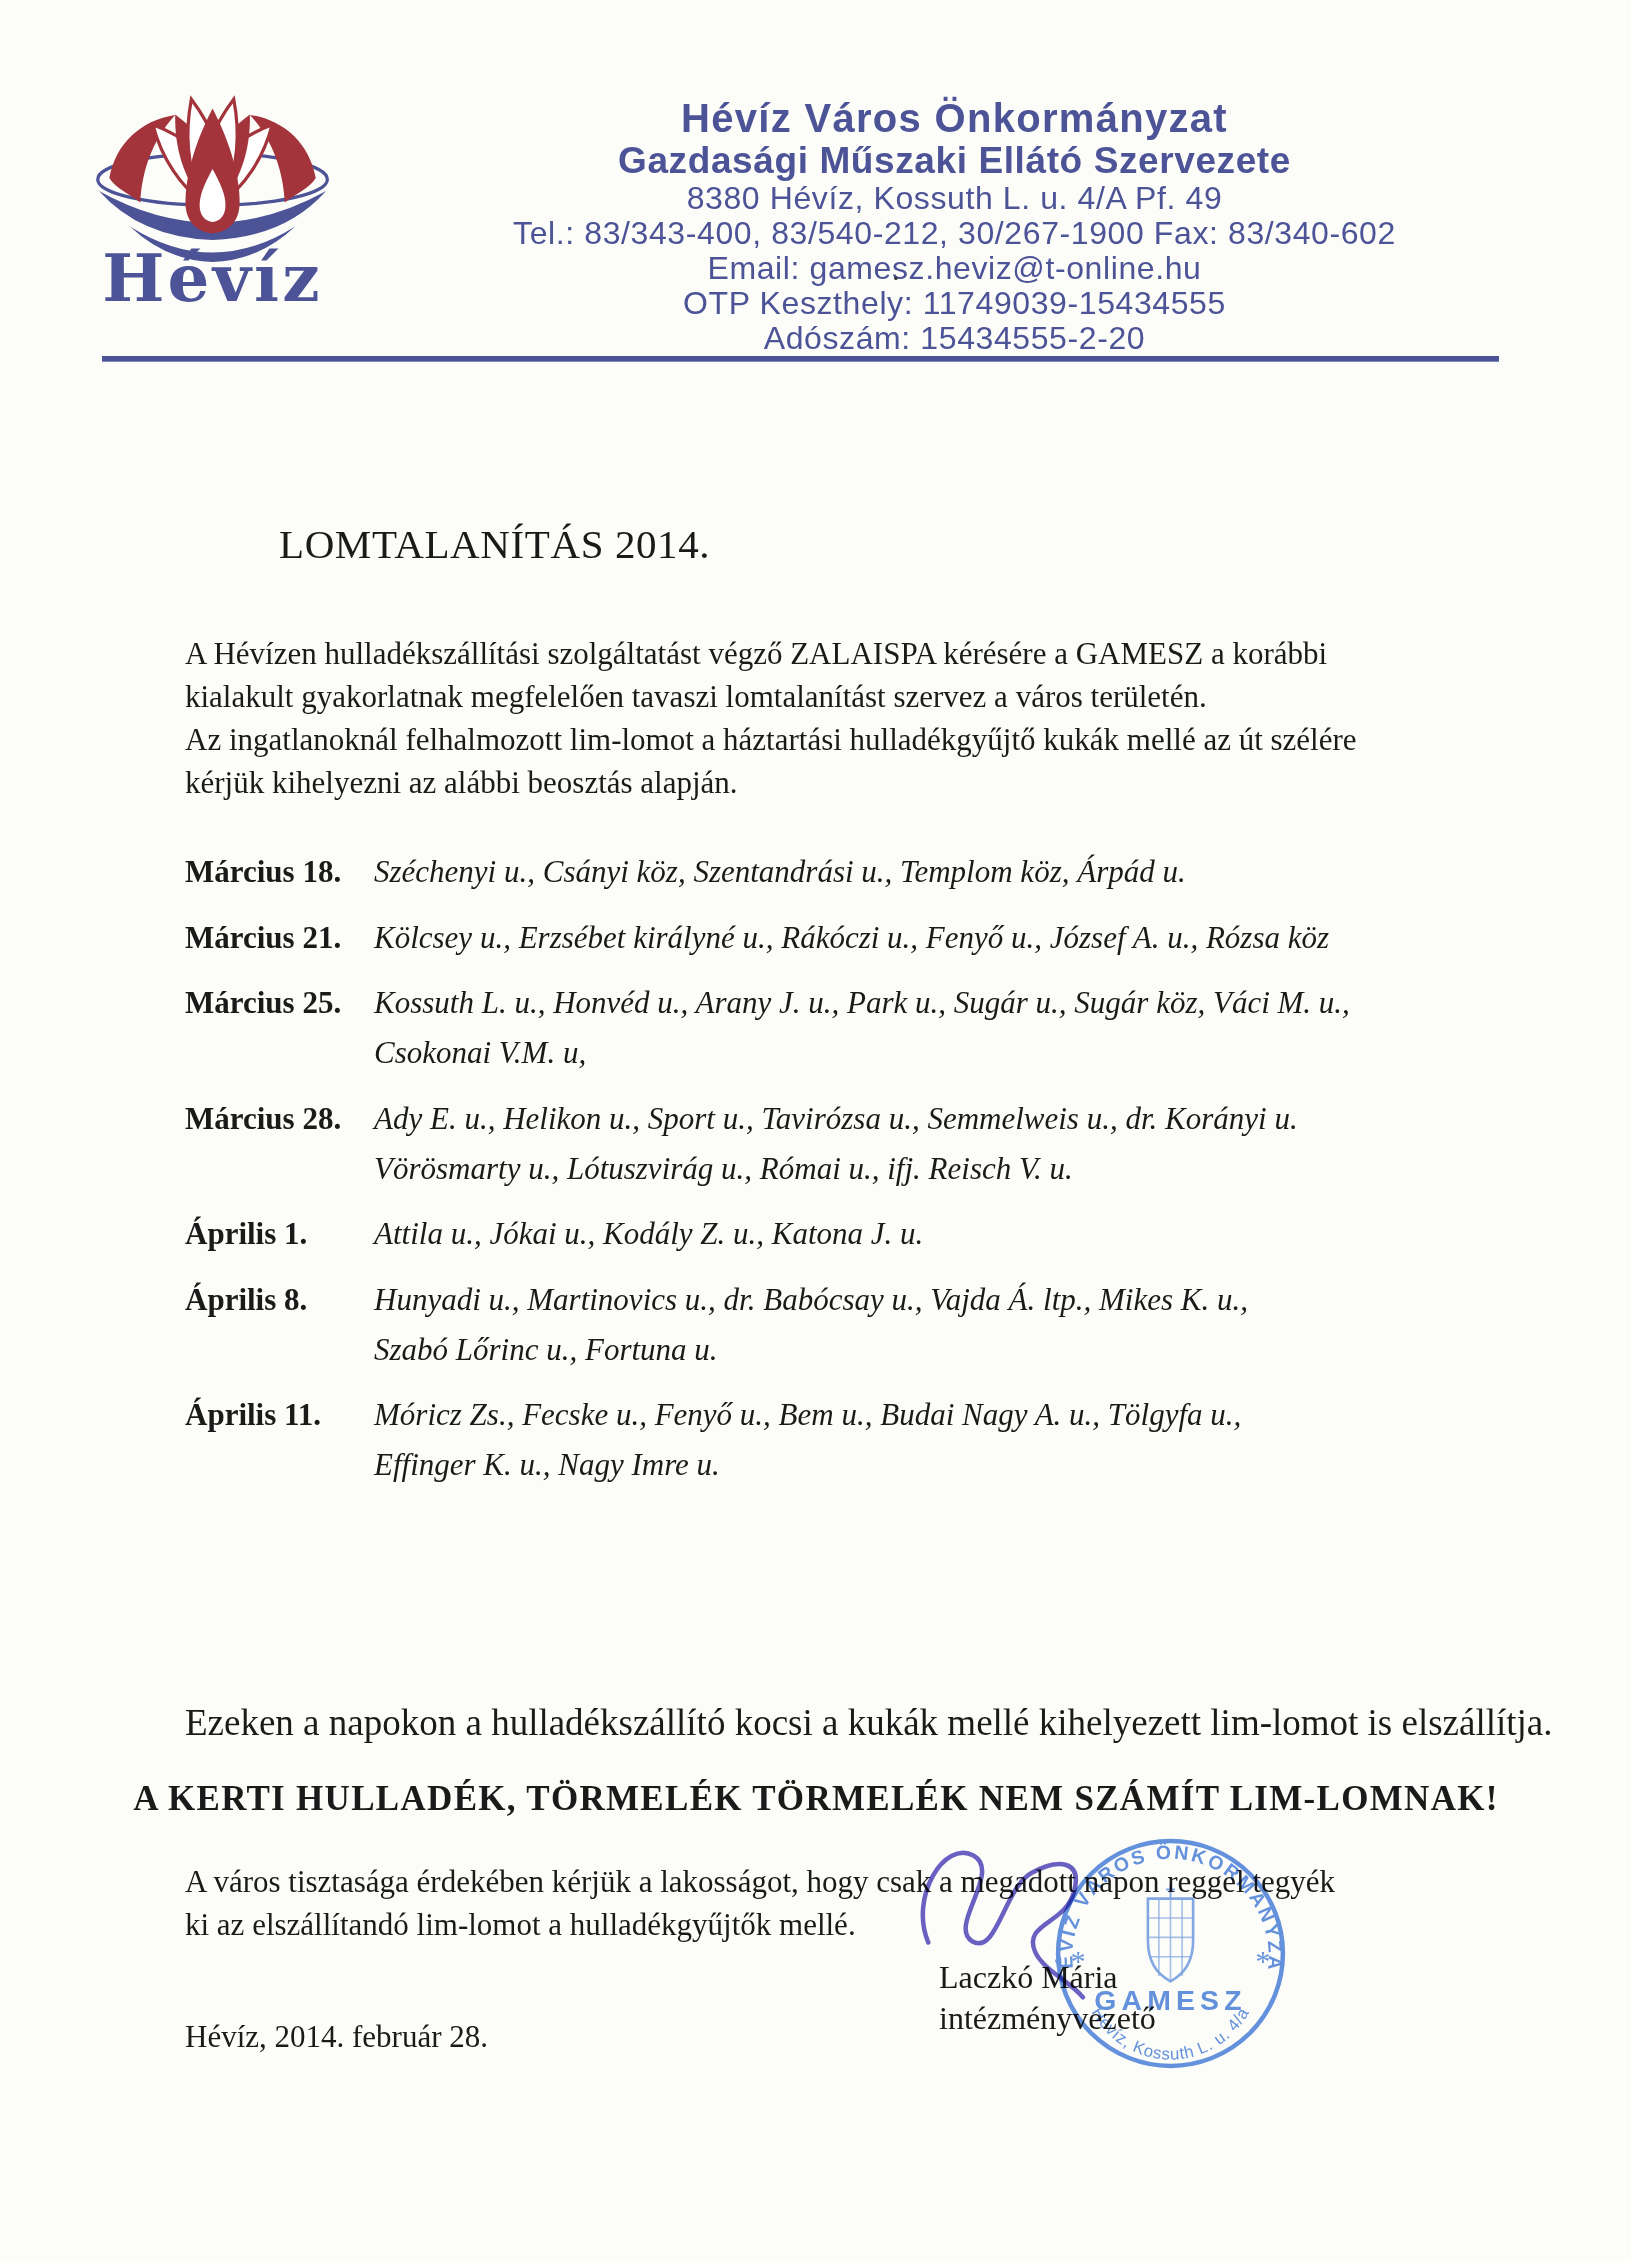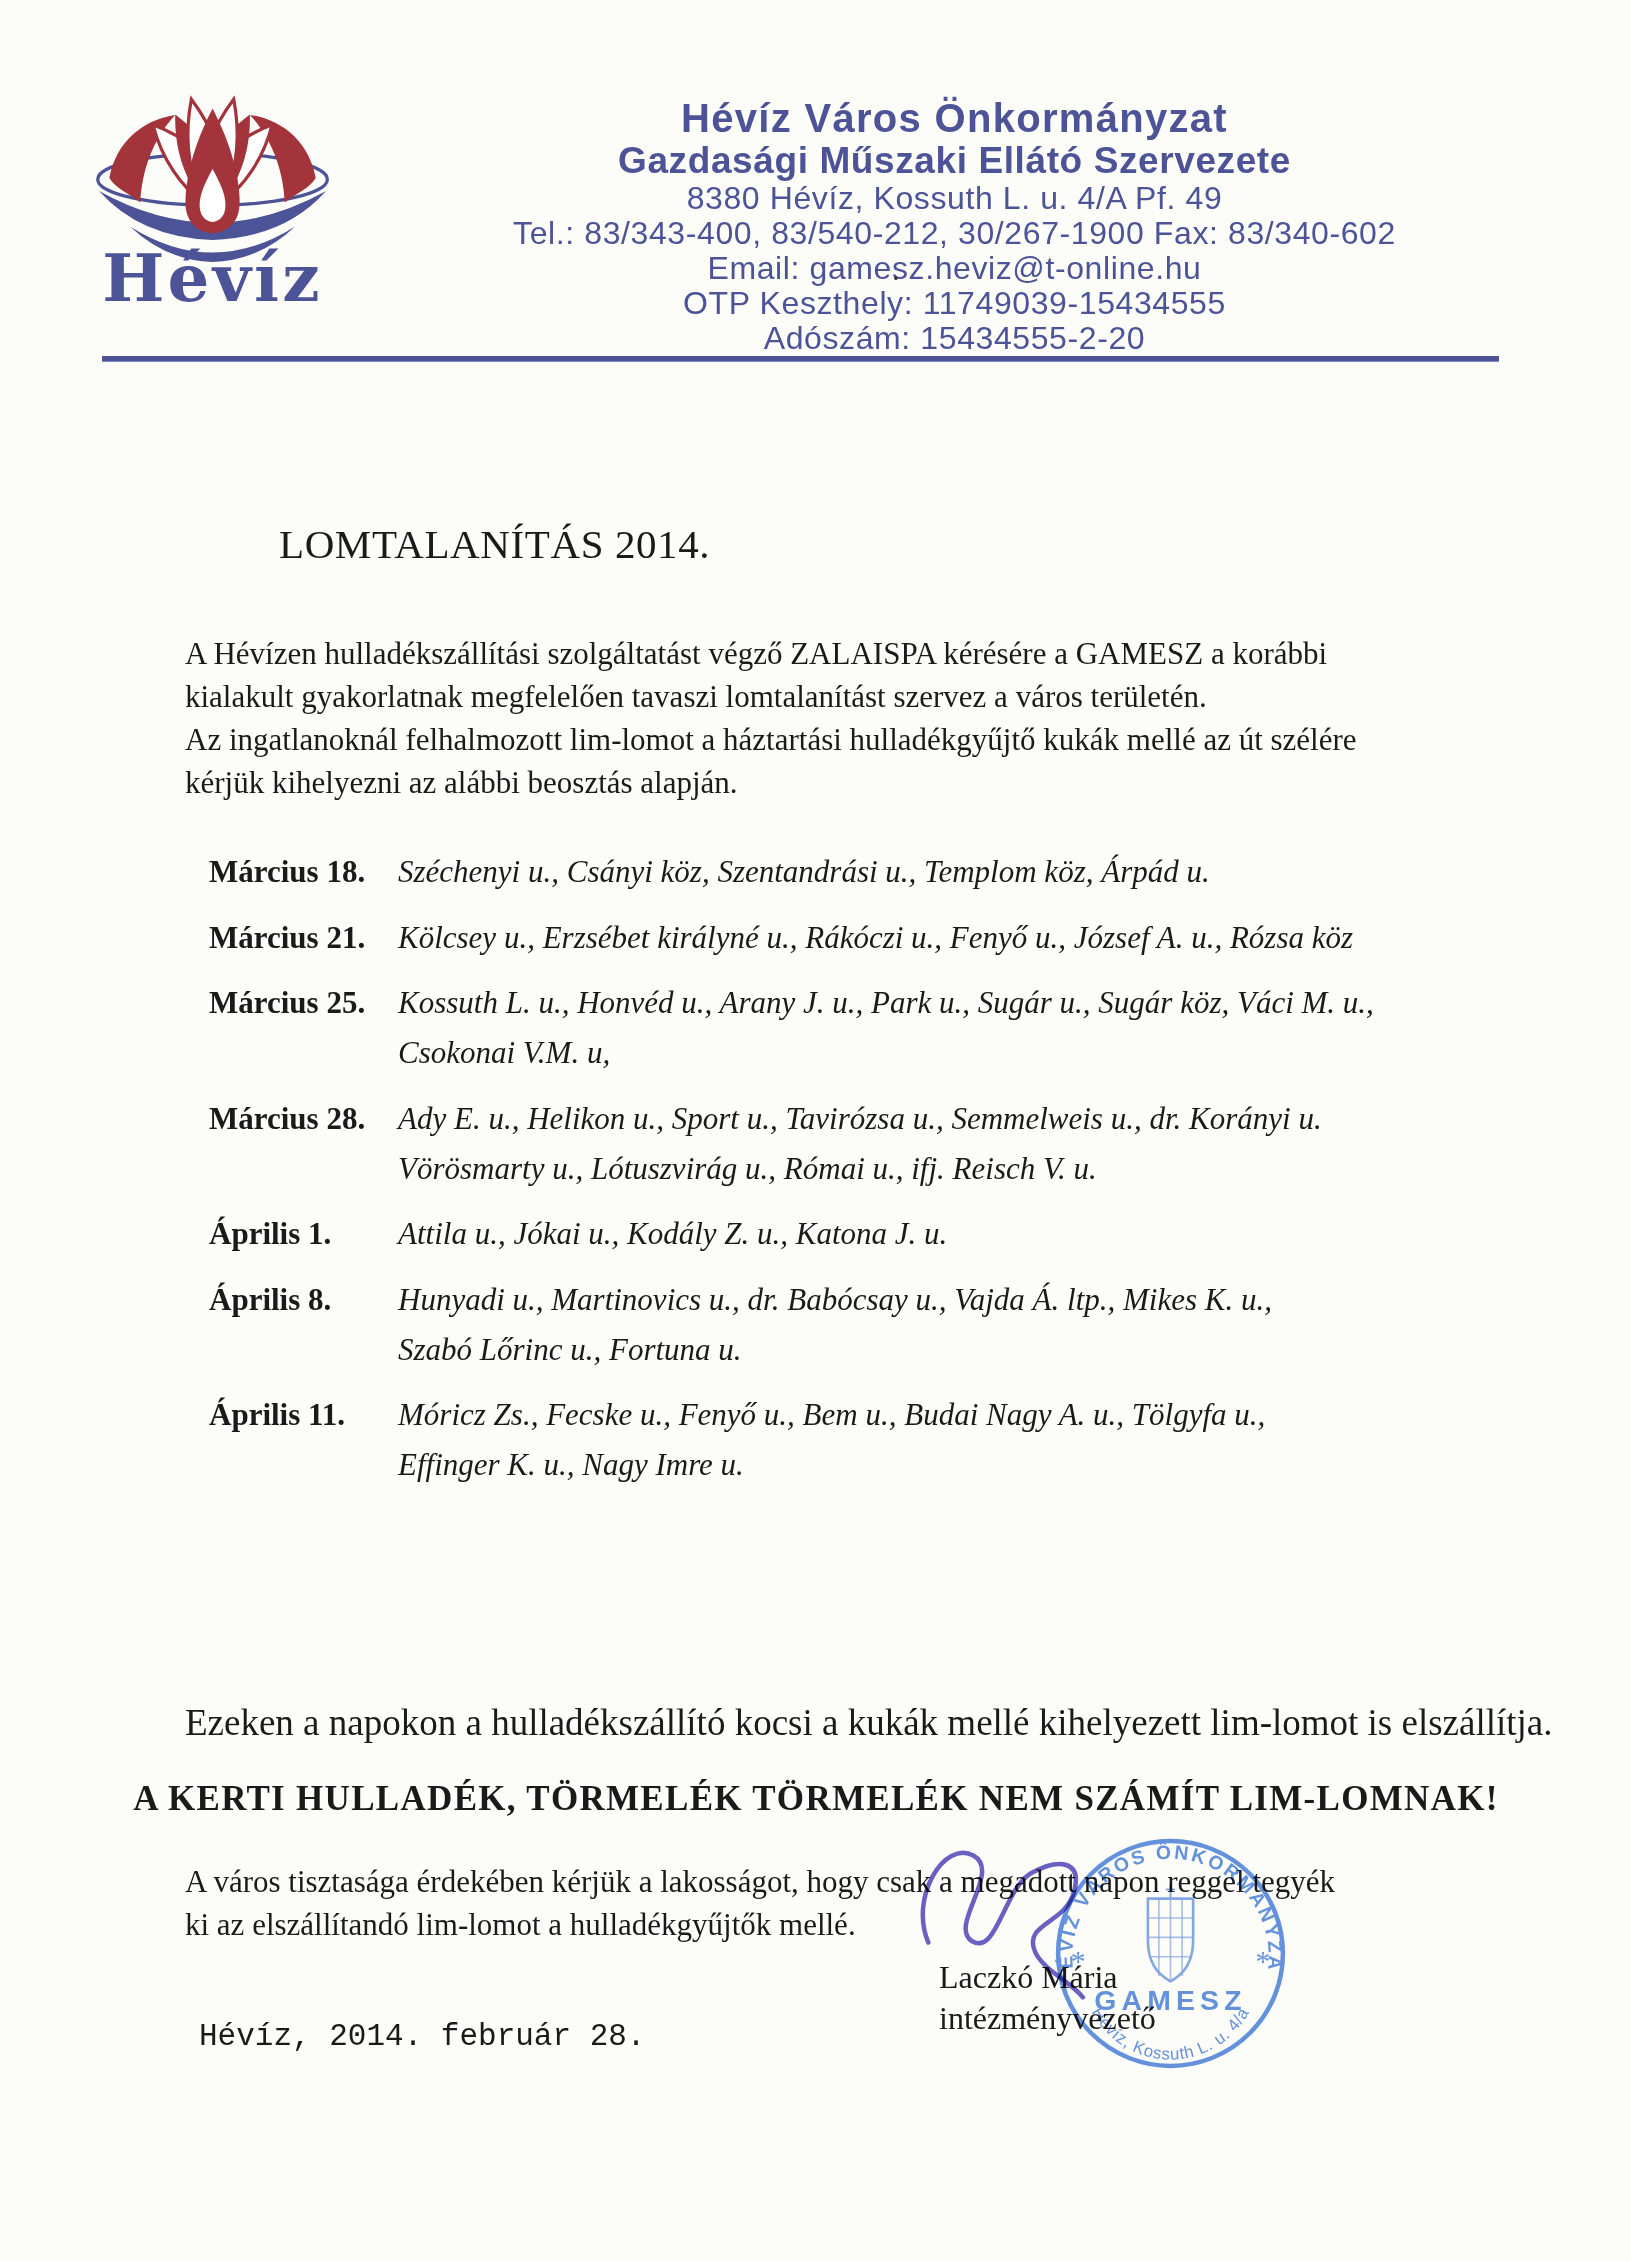--- a/index.html
+++ b/index.html
@@ -33,34 +33,34 @@
   
   .doc-title {
     position: absolute; left: 279px; top: 520px;
     font-size: 41px; font-weight: normal; letter-spacing: 0.6px;
   }
   .intro {
     position: absolute; left: 185px; top: 632px; width: 1287px;
     font-size: 31px; line-height: 43px; white-space: pre-line;
   }
   .schedule { position: absolute; left: 185px; top: 847px; width: 1275px; }
-  .sched-row { display: grid; grid-template-columns: 189px 1fr; margin-bottom: 15.5px; margin-left: 24px; }
+  .sched-row { display: grid; grid-template-columns: 189px 1fr; margin-bottom: 15.5px; }
   .sched-date { font-weight: bold; font-size: 31px; line-height: 50px; }
   .sched-streets { font-style: italic; font-size: 31px; line-height: 50px; white-space: pre-line; }
 
   .note { position: absolute; left: 185px; top: 1701px; font-size: 37px; }
   .warning {
     position: absolute; left: 90px; width: 1452px; top: 1779px;
     text-align: center; font-size: 35px; font-weight: bold; letter-spacing: 1.3px;
   }
   .request {
     position: absolute; left: 185px; top: 1860px; width: 1287px;
     font-size: 31px; line-height: 43px; white-space: pre-line;
   }
-  .dateline { position: absolute; left: 199px; top: 2019px; font-size: 31px; font-family: Liberation Mono, monospace; }
+  .dateline { position: absolute; left: 185px; top: 2019px; font-size: 31px; }
 
   
   .signer { position: absolute; left: 939px; top: 1957px; font-size: 32px; line-height: 41px; }
   .scribble { position: absolute; left: 909px; top: 1820px; mix-blend-mode: multiply; }
   .stamp { position: absolute; left: 1051px; top: 1834px; opacity: 0.85; mix-blend-mode: multiply; }
 </style>
 </head>
 <body>
 
 <div class="page">

